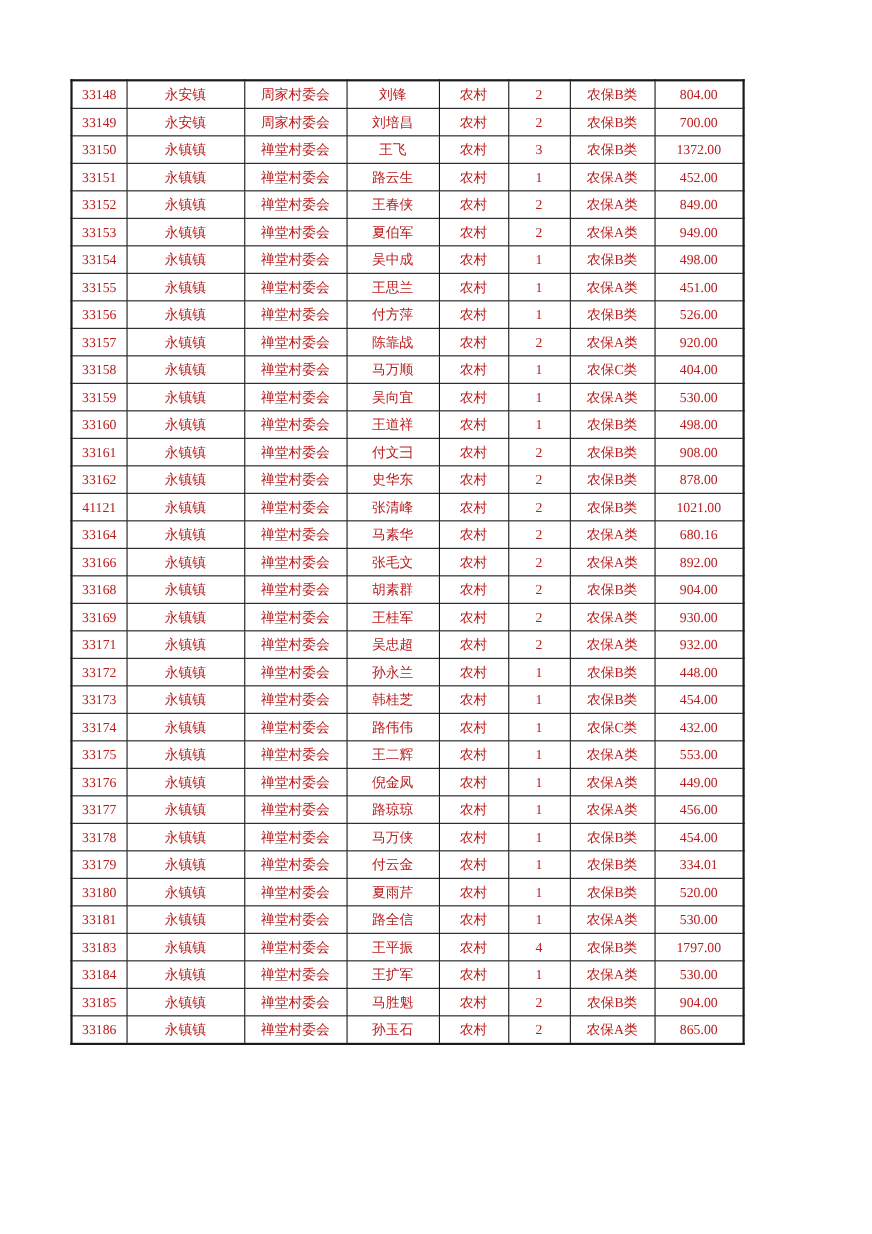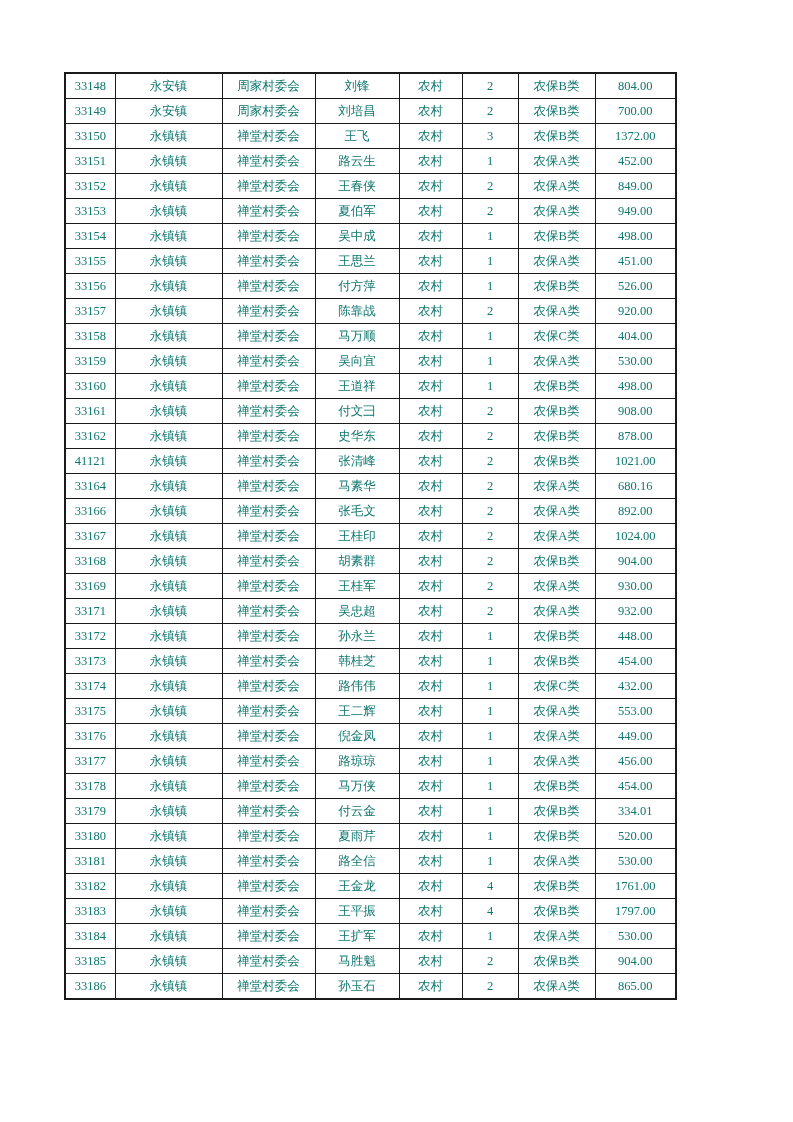--- a/index.html
+++ b/index.html
@@ -7,21 +7,21 @@
     padding: 0;
     background: #ffffff;
   }
   .page {
     position: relative;
     width: 793px;
     height: 1122px;
     background: #ffffff;
     overflow: hidden;
     font-family: "Liberation Serif", "DejaVu Serif", serif;
-    color: #0f766e;
+    color: #b91c1c;
   }
   table.roster {
     position: absolute;
     left: 64px;
     top: 72px;
     border-collapse: collapse;
     table-layout: fixed;
     border: 2px solid #1a1a1a;
   }
   table.roster td {
@@ -234,30 +234,20 @@
           <td>33166</td>
           <td>永镇镇</td>
           <td>禅堂村委会</td>
           <td>张毛文</td>
           <td>农村</td>
           <td>2</td>
           <td>农保A类</td>
           <td>892.00</td>
         </tr>
         <tr>
-          <td>33167</td>
-          <td>永镇镇</td>
-          <td>禅堂村委会</td>
-          <td>王桂印</td>
-          <td>农村</td>
-          <td>2</td>
-          <td>农保A类</td>
-          <td>1024.00</td>
-        </tr>
-        <tr>
           <td>33168</td>
           <td>永镇镇</td>
           <td>禅堂村委会</td>
           <td>胡素群</td>
           <td>农村</td>
           <td>2</td>
           <td>农保B类</td>
           <td>904.00</td>
         </tr>
         <tr>
@@ -372,30 +362,20 @@
         </tr>
         <tr>
           <td>33181</td>
           <td>永镇镇</td>
           <td>禅堂村委会</td>
           <td>路全信</td>
           <td>农村</td>
           <td>1</td>
           <td>农保A类</td>
           <td>530.00</td>
-        </tr>
-        <tr>
-          <td>33182</td>
-          <td>永镇镇</td>
-          <td>禅堂村委会</td>
-          <td>王金龙</td>
-          <td>农村</td>
-          <td>4</td>
-          <td>农保B类</td>
-          <td>1761.00</td>
         </tr>
         <tr>
           <td>33183</td>
           <td>永镇镇</td>
           <td>禅堂村委会</td>
           <td>王平振</td>
           <td>农村</td>
           <td>4</td>
           <td>农保B类</td>
           <td>1797.00</td>

